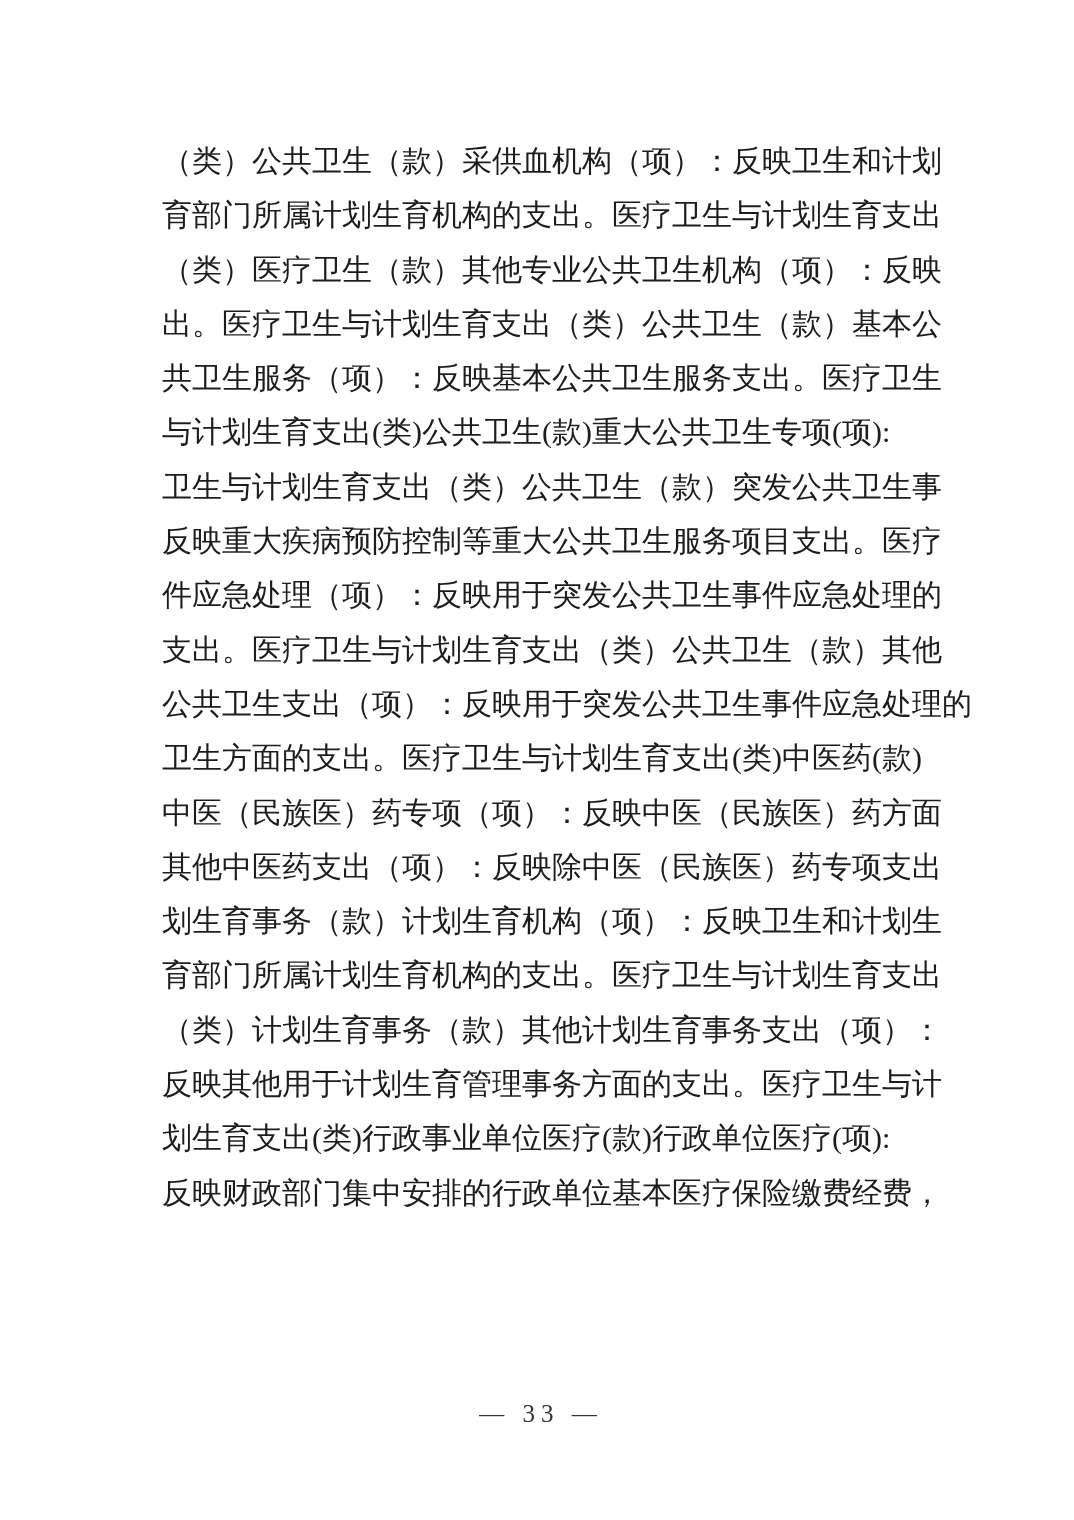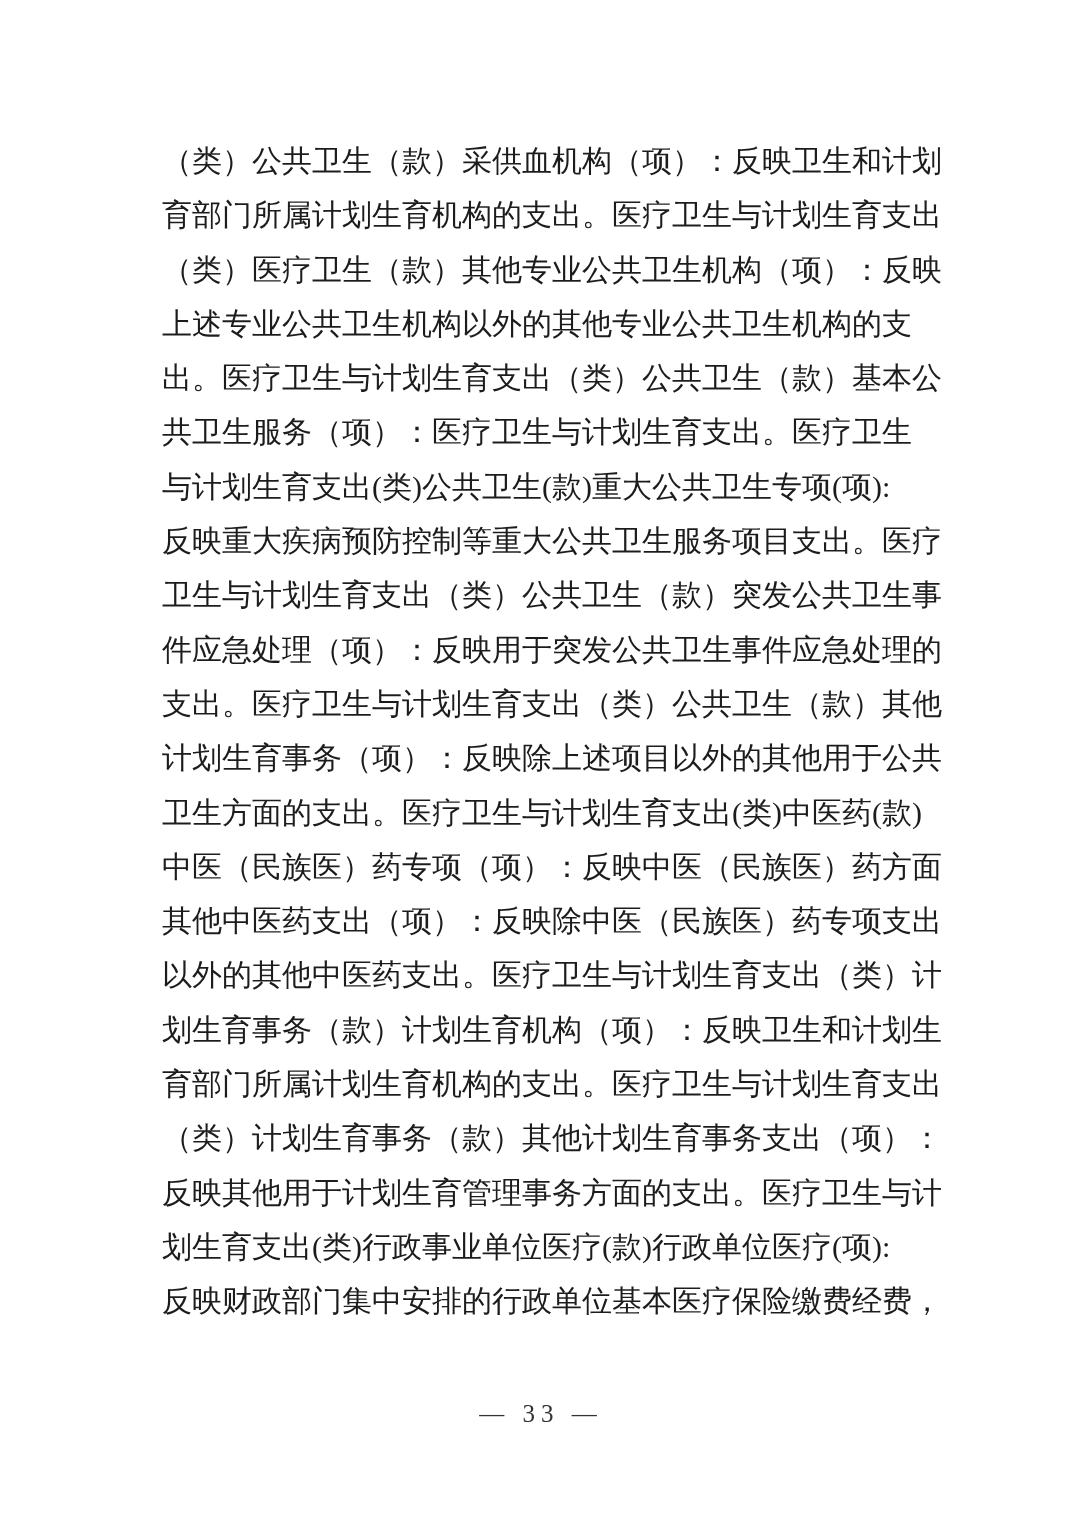--- a/index.html
+++ b/index.html
@@ -55,33 +55,31 @@
 </style>
 </head>
 <body>
 
 <div class="page">
 
   <main class="text-block">
       <div class="line">（类）公共卫生（款）采供血机构（项）：反映卫生和计划</div>
       <div class="line">育部门所属计划生育机构的支出。医疗卫生与计划生育支出</div>
       <div class="line">（类）医疗卫生（款）其他专业公共卫生机构（项）：反映</div>
-      <div class="line">上述专业公共卫生机构以外的其他专业公共卫生机构的支</div>
       <div class="line">出。医疗卫生与计划生育支出（类）公共卫生（款）基本公</div>
-      <div class="line">共卫生服务（项）：医疗卫生与计划生育支出。医疗卫生</div>
+      <div class="line">共卫生服务（项）：反映基本公共卫生服务支出。医疗卫生</div>
       <div class="line">与计划生育支出(类)公共卫生(款)重大公共卫生专项(项):</div>
+      <div class="line">卫生与计划生育支出（类）公共卫生（款）突发公共卫生事</div>
       <div class="line">反映重大疾病预防控制等重大公共卫生服务项目支出。医疗</div>
-      <div class="line">卫生与计划生育支出（类）公共卫生（款）突发公共卫生事</div>
       <div class="line">件应急处理（项）：反映用于突发公共卫生事件应急处理的</div>
       <div class="line">支出。医疗卫生与计划生育支出（类）公共卫生（款）其他</div>
-      <div class="line">计划生育事务（项）：反映除上述项目以外的其他用于公共</div>
+      <div class="line">公共卫生支出（项）：反映用于突发公共卫生事件应急处理的</div>
       <div class="line">卫生方面的支出。医疗卫生与计划生育支出(类)中医药(款)</div>
       <div class="line">中医（民族医）药专项（项）：反映中医（民族医）药方面</div>
       <div class="line">其他中医药支出（项）：反映除中医（民族医）药专项支出</div>
-      <div class="line">以外的其他中医药支出。医疗卫生与计划生育支出（类）计</div>
       <div class="line">划生育事务（款）计划生育机构（项）：反映卫生和计划生</div>
       <div class="line">育部门所属计划生育机构的支出。医疗卫生与计划生育支出</div>
       <div class="line">（类）计划生育事务（款）其他计划生育事务支出（项）：</div>
       <div class="line">反映其他用于计划生育管理事务方面的支出。医疗卫生与计</div>
       <div class="line">划生育支出(类)行政事业单位医疗(款)行政单位医疗(项):</div>
       <div class="line">反映财政部门集中安排的行政单位基本医疗保险缴费经费，</div>
     </main>
 
   <footer class="page-footer">
     <span class="page-number">— 33 —</span>

